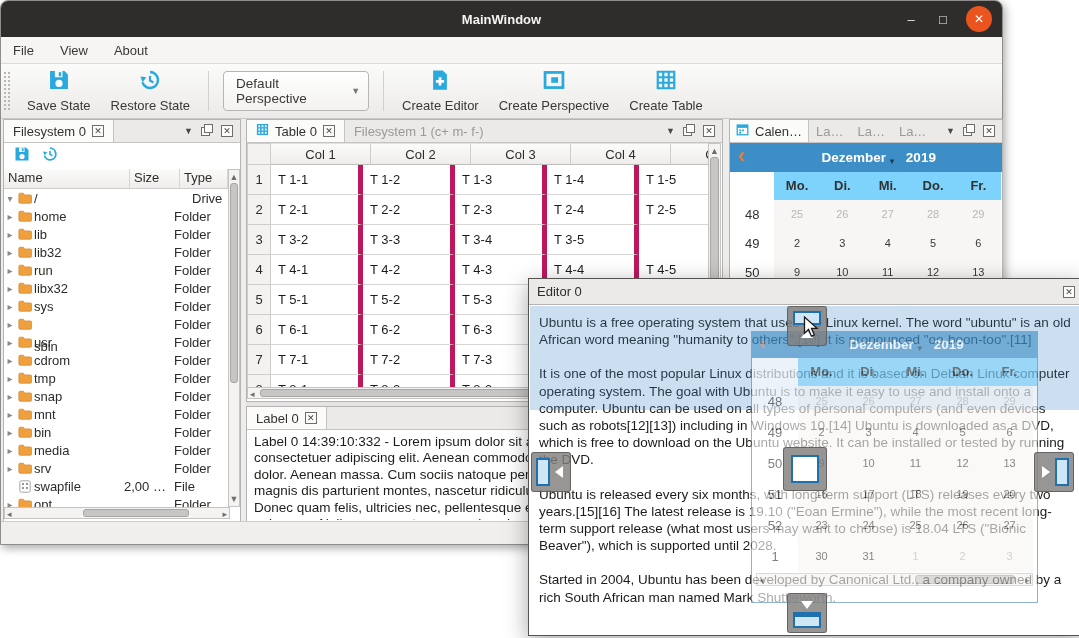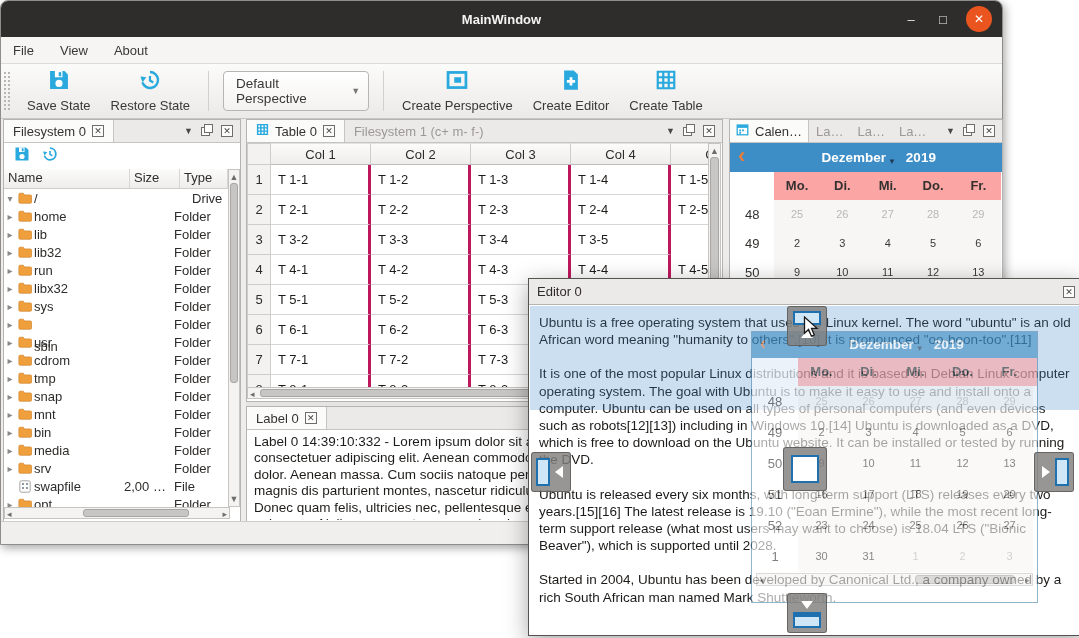--- a/index.html
+++ b/index.html
@@ -76,21 +76,21 @@
   #fs-vscroll { position:absolute; right:0; top:49px; width:12px; height:338px; }
   #fs-hscroll { position:absolute; left:0; top:387px; width:226px; height:12px; }
 
   
   #table-dock { left:245px; top:0; width:477px; height:283px; }
   #grid-wrap { position:absolute; left:0; top:23px; width:462px; height:244px; overflow:hidden; background:#fff; }
   .grid-row { display:flex; height:30px; }
   .grid-rowhead { width:24px; flex:0 0 auto; background:#f3f2f0; border:1px solid #cfcdcb;
     border-top:none; display:flex; align-items:center; justify-content:center;
     font-size:13px; color:#2e2c2a; }
-  .grid-cell { width:100px; flex:0 0 auto; border-right:3px solid #be185d; border-bottom:1px solid #d8d6d4;
+  .grid-cell { width:92px; flex:0 0 auto; border-right:5px solid #be185d; border-bottom:1px solid #d8d6d4;
     font-size:13px; color:#1e1c1a; padding:7px 0 0 7px; background:#fff; }
   .grid-headrow { display:flex; height:22px; }
   .grid-corner { width:24px; flex:0 0 auto; background:#f3f2f0; border:1px solid #cfcdcb; }
   .grid-colhead { width:100px; flex:0 0 auto; background:linear-gradient(#fbfbfa,#efedeb);
     border-right:1px solid #cfcdcb; border-bottom:1px solid #bfbdbb; border-top:1px solid #e4e2e0;
     font-size:13px; color:#2e2c2a; text-align:center; padding-top:3px; }
   #table-vscroll { position:absolute; right:1px; top:23px; width:13px; height:244px; }
   #table-hscroll { position:absolute; left:0; top:267px; width:462px; height:12px; }
 
   #mid-splitter { left:245px; top:283px; width:477px; height:4px; position:absolute; background:#e6e4e2; }
@@ -100,21 +100,21 @@
     font-size:13.5px; line-height:16.4px; color:#1e1c1a; }
 
   
   #cal-dock { left:728px; top:0; width:274px; height:403px; }
   .cal-nav { position:absolute; left:0; top:23px; right:0; height:29px; background:#3d8dc6;
     display:flex; align-items:center; }
   .cal-prev { color:#e87d3c; font-size:22px; font-weight:bold; line-height:1; padding:0 10px 4px 8px; }
   .cal-title { flex:1; text-align:center; color:#fff; font-size:13.5px; font-weight:bold; }
   .cal-title .mon-arr { font-size:8px; color:#1d3c52; vertical-align:-2px; margin:0 10px 0 2px; }
   .cal-grid { position:absolute; overflow:hidden; background:#fff; }
-  .cal-wdrow { display:flex; background:#fca5a5; }
+  .cal-wdrow { display:flex; background:#7dd3fc; }
   .cal-wd { font-size:13px; font-weight:bold; color:#33312f; text-align:center; }
   .cal-weekrow { display:flex; }
   .cal-wk { font-size:13px; color:#33312f; text-align:center; background:#fff; }
   .cal-day { font-size:11px; color:#3c3a38; text-align:center; background:#f7f6f4; }
   .cal-day.muted { color:#b9b7b5; }
 
   
   #editor-window { position:absolute; left:528px; top:278px; width:556px; height:358px;
     background:#fff; border:1px solid #55534f; box-shadow:0 6px 22px rgba(0,0,0,.35); z-index:10; }
   #editor-titlebar { position:absolute; left:0; top:0; right:0; height:26px; background:#eceae8;
@@ -194,32 +194,32 @@
       <span class="lbl">Restore State</span>
     </div>
     <div class="tb-sep"></div>
     <div class="combobox">
       <span class="val">Default Perspective</span>
       <span class="arr">▼</span>
     </div>
     <div class="tb-sep"></div>
     <div class="tbtn">
       <span><svg width="22" height="22" viewBox="0 0 16 16">
-            <rect x="1.5" y="2.5" width="13" height="11" fill="none" stroke="#29a9dd" stroke-width="2"></rect>
-            <rect x="6" y="6" width="5" height="4" fill="#29a9dd"></rect>
-          </svg></span>
-      <span class="lbl">Create Perspective</span>
-    </div>
-    <div class="tbtn">
-      <span><svg width="22" height="22" viewBox="0 0 16 16">
             <path fill="#29a9dd" d="M3 1h7l3 3v11H3z"></path>
             <rect x="7" y="6" width="2" height="6" fill="#fff"></rect>
             <rect x="5" y="8" width="6" height="2" fill="#fff"></rect>
           </svg></span>
       <span class="lbl">Create Editor</span>
+    </div>
+    <div class="tbtn">
+      <span><svg width="22" height="22" viewBox="0 0 16 16">
+            <rect x="1.5" y="2.5" width="13" height="11" fill="none" stroke="#29a9dd" stroke-width="2"></rect>
+            <rect x="6" y="6" width="5" height="4" fill="#29a9dd"></rect>
+          </svg></span>
+      <span class="lbl">Create Perspective</span>
     </div>
     <div class="tbtn">
       <span><svg width="22" height="22" viewBox="0 0 16 16">
             <path fill="none" stroke="#29a9dd" stroke-width="1.6" d="M2 2h12v12H2z M2 6h12 M2 10h12 M6 2v12 M10 2v12"></path>
           </svg></span>
       <span class="lbl">Create Table</span>
     </div>
   </div>
 
   <div id="dock-area">

